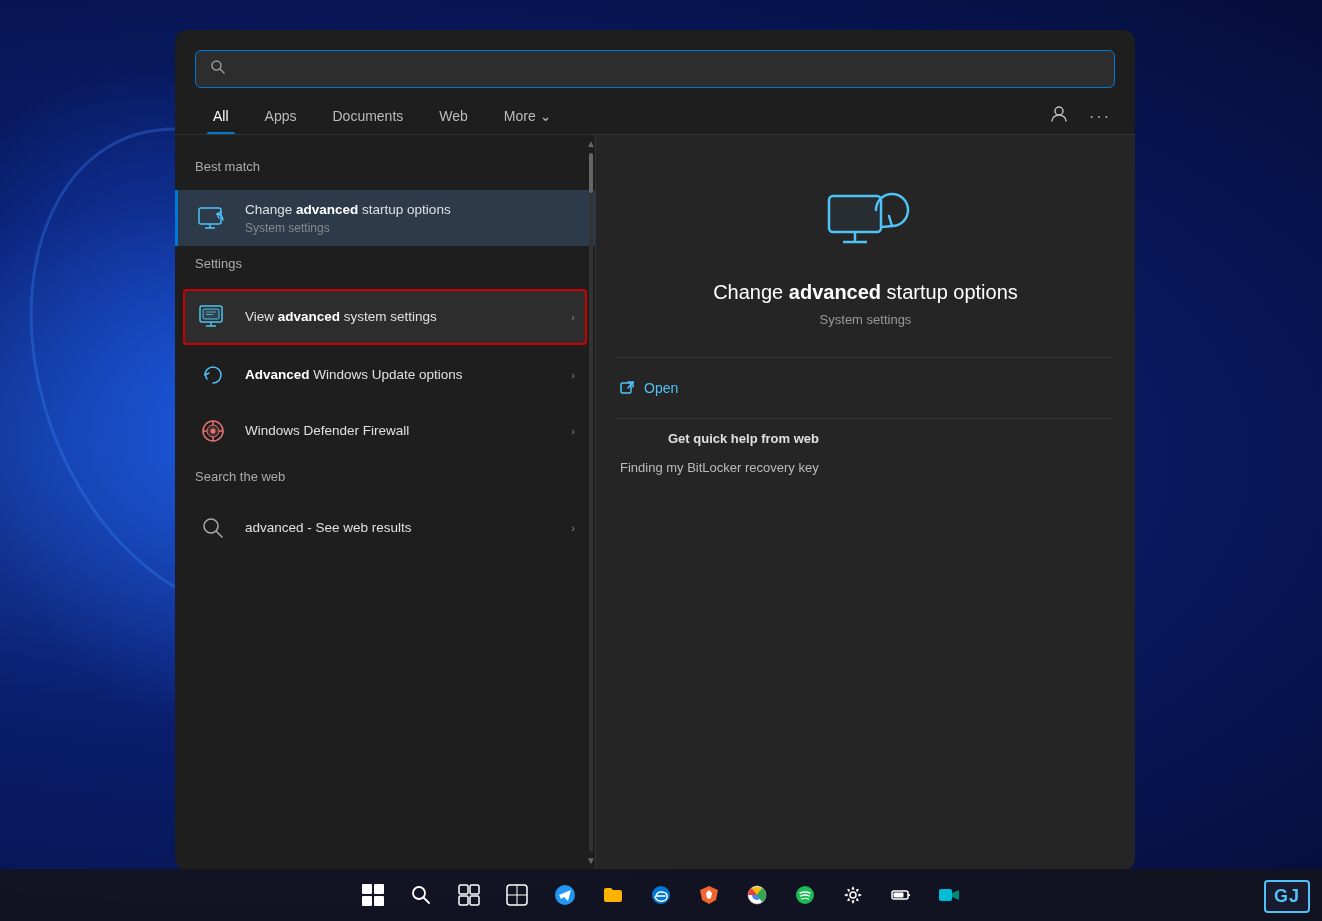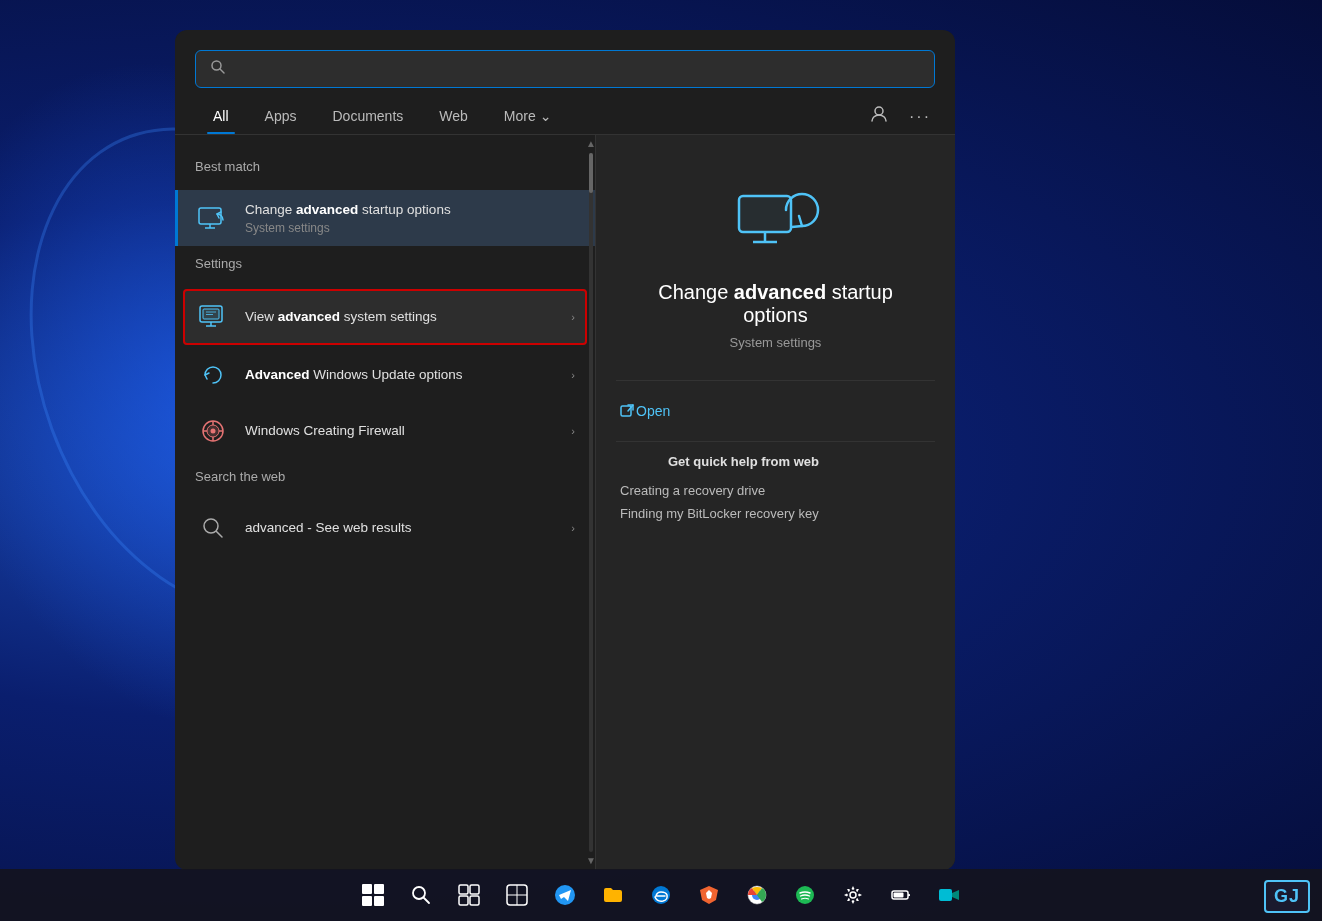--- a/index.html
+++ b/index.html
@@ -40,21 +40,21 @@
       border-radius: 50%;
       z-index: 1;
       transform: rotate(-20deg);
     }
 
     
     .start-menu {
       position: absolute;
       left: 175px;
       top: 30px;
-      width: 780px;
+      width: 960px;
       height: 840px;
       background: #1e1e1e;
       border-radius: 12px;
       z-index: 10;
       display: flex;
       flex-direction: column;
       overflow: hidden;
     }
 
     
@@ -296,21 +296,21 @@
       margin: 0 20px;
     }
 
     .detail-actions {
       padding: 18px 24px;
     }
 
     .open-btn {
       display: flex;
       align-items: center;
-      gap: 0;
+      gap: 8px;
       color: #4fc3f7;
       font-size: 14px;
       cursor: pointer;
       padding: 4px 0;
     }
 
     .detail-help {
       padding: 12px 24px;
     }
     .detail-help-title {
@@ -490,21 +490,21 @@
             <circle cx="16" cy="16" r="6" fill="rgba(229,115,115,0.2)" stroke="#e57373" stroke-width="1"></circle>
             <circle cx="16" cy="16" r="2.5" fill="#e57373"></circle>
             <line x1="16" y1="6" x2="16" y2="10" stroke="#e57373" stroke-width="1.5"></line>
             <line x1="16" y1="22" x2="16" y2="26" stroke="#e57373" stroke-width="1.5"></line>
             <line x1="6" y1="16" x2="10" y2="16" stroke="#e57373" stroke-width="1.5"></line>
             <line x1="22" y1="16" x2="26" y2="16" stroke="#e57373" stroke-width="1.5"></line>
           </svg>
         </div>
         <div class="result-text">
           <div class="result-title">
-            Windows Creating Firewall
+            Windows Defender Firewall
           </div>
         </div>
         <div class="result-chevron">›</div>
       </div>
 
       <div class="section-label">Search the web</div>
 
       <div class="result-item">
         <div class="result-icon">
           <svg width="28" height="28" viewBox="0 0 28 28" fill="none">
@@ -561,21 +561,20 @@
             <line x1="8" y1="8" x2="13" y2="2" stroke="#4fc3f7" stroke-width="1.5" stroke-linecap="round"></line>
           </svg>
           <span>Open</span>
         </div>
       </div>
 
       <div class="detail-divider"></div>
 
       <div class="detail-help">
         <div class="detail-help-title">Get quick help from web</div>
-        <a class="detail-help-link">Creating a recovery drive</a>
         <a class="detail-help-link">Finding my BitLocker recovery key</a>
       </div>
 
     </div>
   </div>
 </div>
 
 <div class="taskbar">
 
   <div class="taskbar-item">

